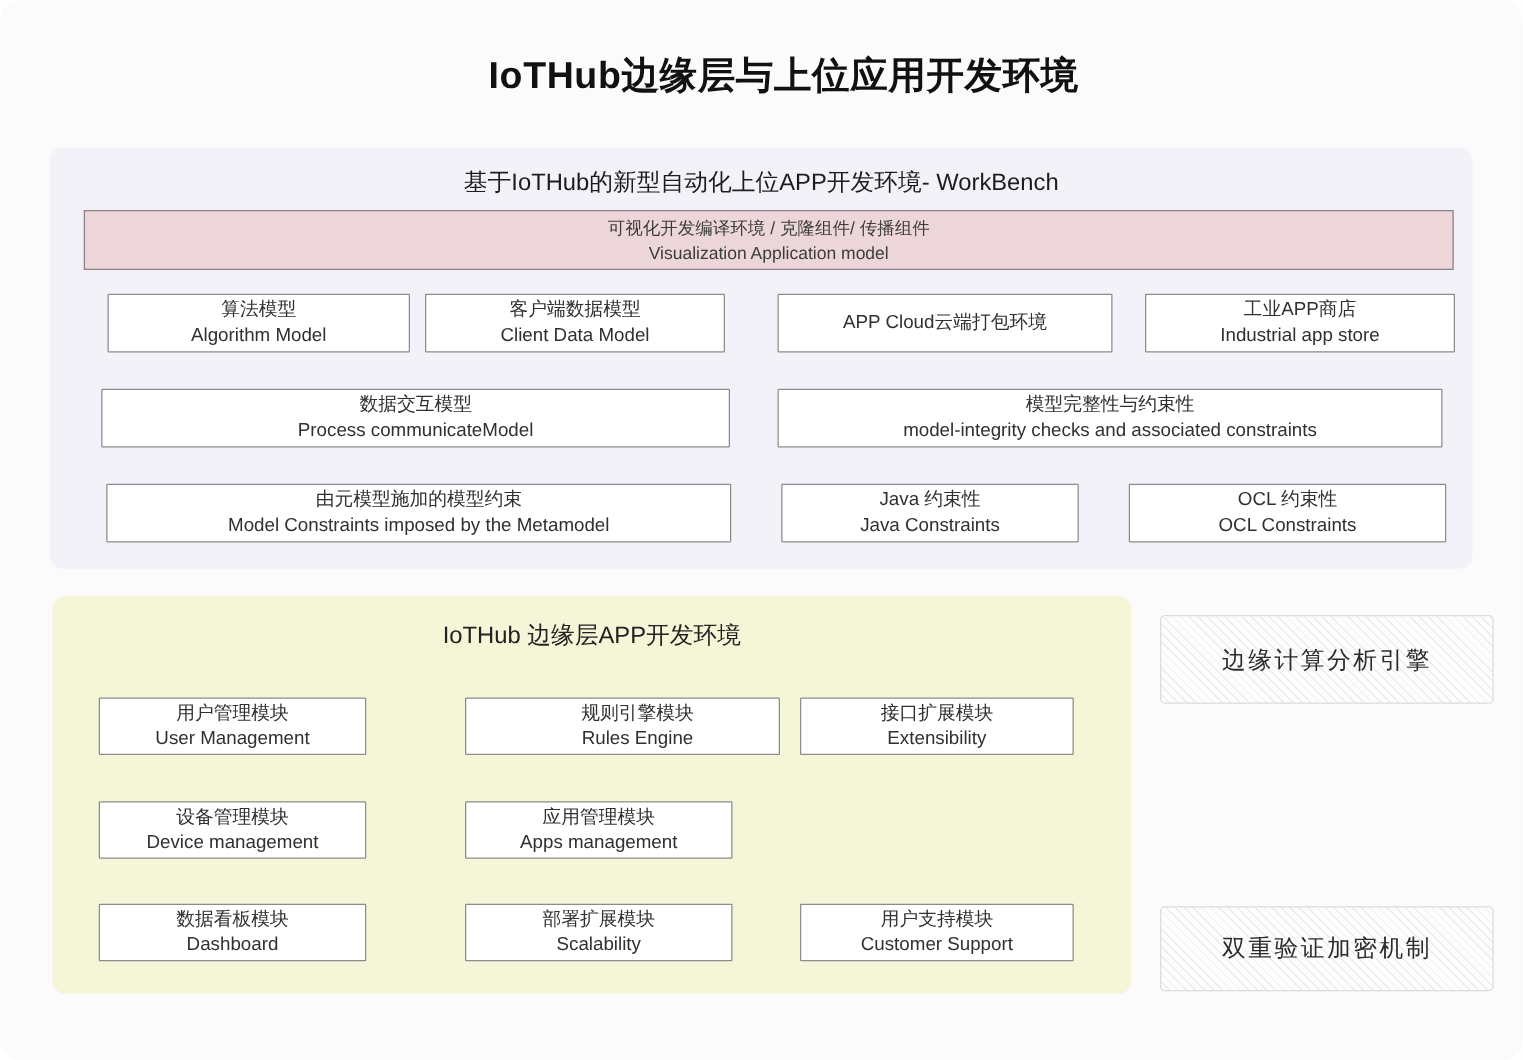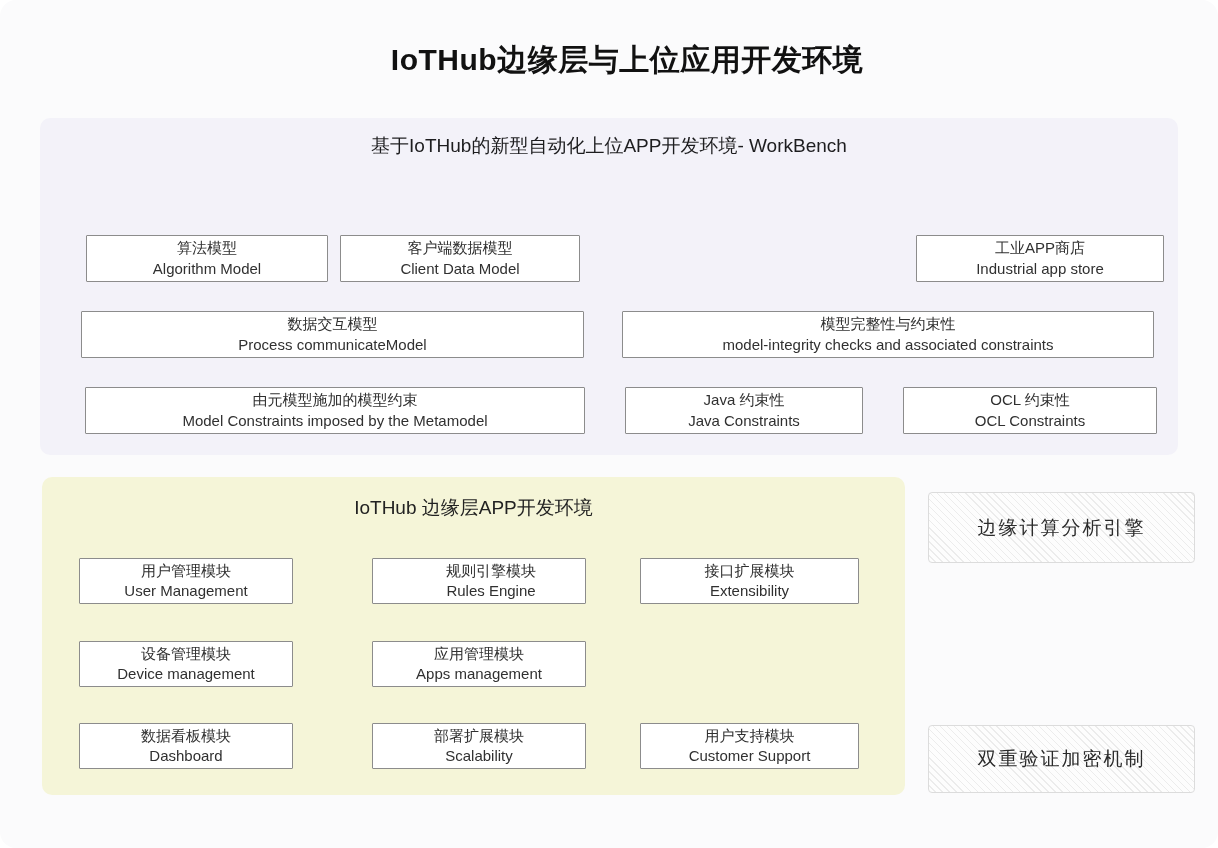--- a/index.html
+++ b/index.html
@@ -56,28 +56,35 @@
 </head>
 <body>
 
 <div class="stage">
 
   <div class="page-title">IoTHub边缘层与上位应用开发环境</div>
 
   <div class="wb-panel">
     <div class="wb-title">基于IoTHub的新型自动化上位APP开发环境- WorkBench</div>
 
+    <div class="banner">
+      <span class="zh">可视化开发编译环境 / 克隆组件/ 传播组件</span>
+      <span class="en">Visualization Application model</span>
+    </div>
 
     <div class="box" style="left:46px;top:117px;width:242px;">
       <span class="zh">算法模型</span>
       <span class="en">Algorithm Model</span>
     </div>
     <div class="box" style="left:300px;top:117px;width:240px;align-items:center;">
       <span class="zh">客户端数据模型</span>
       <span class="en">Client Data Model</span>
+    </div>
+    <div class="box" style="left:582px;top:117px;width:268px;">
+      <span class="zh">APP Cloud云端打包环境</span>
     </div>
     <div class="box" style="left:41px;top:193px;width:503px;">
       <span class="zh">数据交互模型</span>
       <span class="en">Process communicateModel</span>
     </div>
 
     <div class="box" style="left:876px;top:117px;width:248px;">
       <span class="zh">工业APP商店</span>
       <span class="en">Industrial app store</span>
     </div>
@@ -100,21 +107,21 @@
     </div>
   </div>
 
   <div class="edge-panel">
     <div class="edge-title">IoTHub 边缘层APP开发环境</div>
 
     <div class="box" style="left:37px;top:81px;width:214px;">
       <span class="zh">用户管理模块</span>
       <span class="en">User Management</span>
     </div>
-    <div class="box" style="left:330px;top:81px;width:214px;padding-left:24px;">
+    <div class="box" style="left:330px;top:81px;width:252px;padding-left:24px;">
       <span class="zh">规则引擎模块</span>
       <span class="en">Rules Engine</span>
     </div>
     <div class="box" style="left:598px;top:81px;width:219px;">
       <span class="zh">接口扩展模块</span>
       <span class="en">Extensibility</span>
     </div>
 
     <div class="box" style="left:37px;top:164px;width:214px;">
       <span class="zh">设备管理模块</span>

